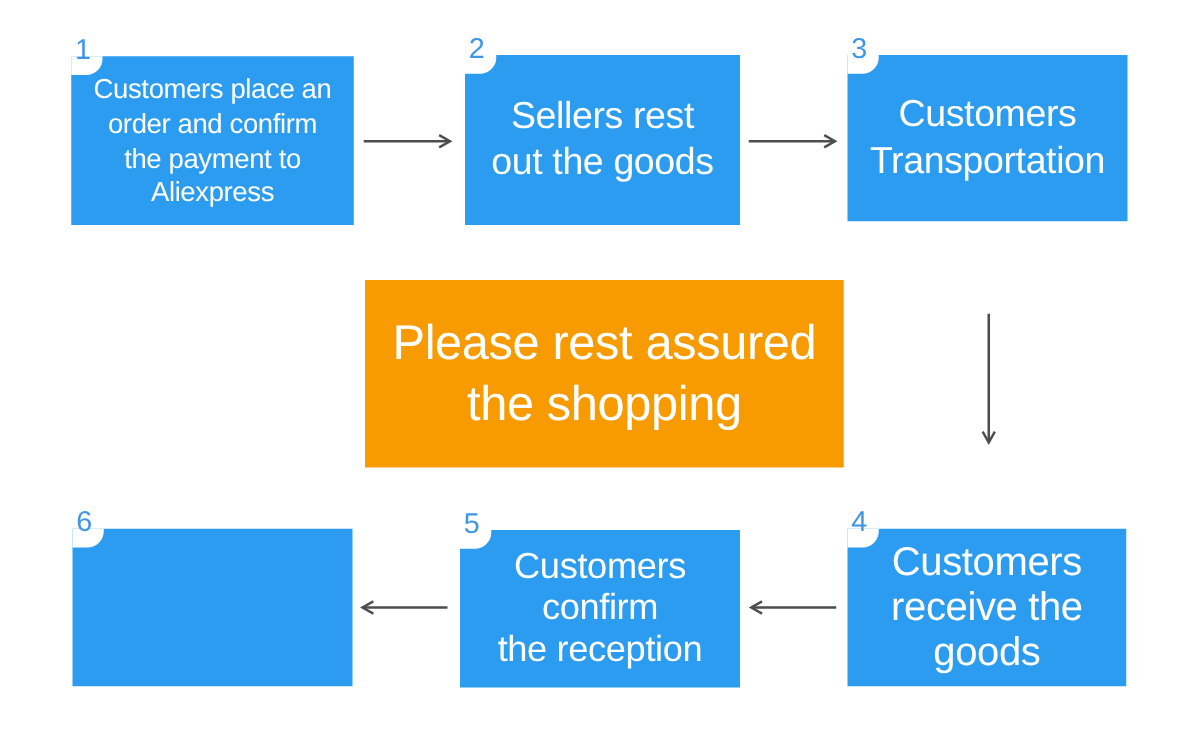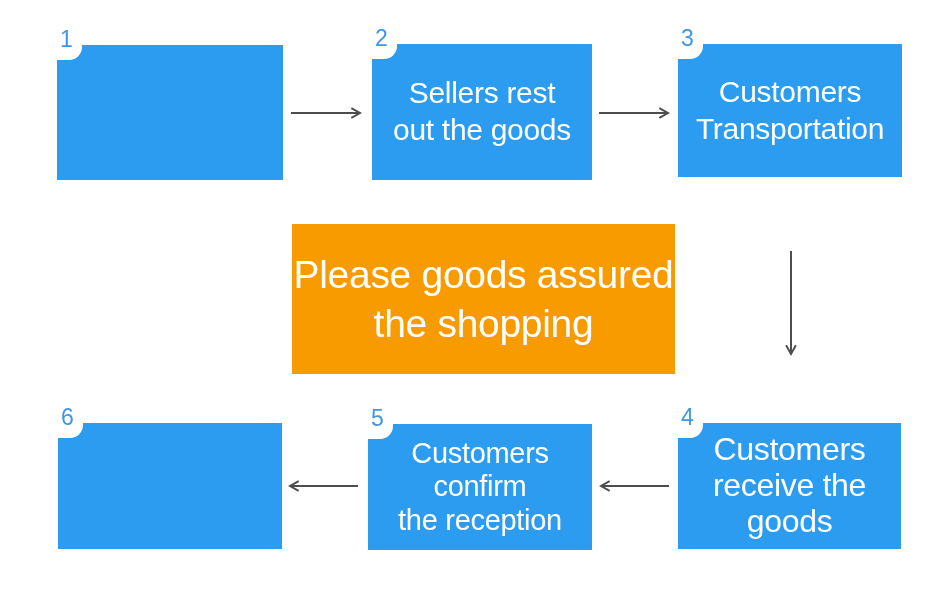--- a/index.html
+++ b/index.html
@@ -93,36 +93,40 @@
     </defs>
     <line x1="291" y1="113" x2="360" y2="113" stroke="#4d4d4d" stroke-width="2" marker-end="url(#ah)"></line>
     <line x1="599" y1="113" x2="668" y2="113" stroke="#4d4d4d" stroke-width="2" marker-end="url(#ah)"></line>
     <line x1="791" y1="251" x2="791" y2="354" stroke="#4d4d4d" stroke-width="2" marker-end="url(#ah)"></line>
     <line x1="669" y1="486" x2="601" y2="486" stroke="#4d4d4d" stroke-width="2" marker-end="url(#ah)"></line>
     <line x1="358" y1="486" x2="290" y2="486" stroke="#4d4d4d" stroke-width="2" marker-end="url(#ah)"></line>
   </svg>
 
   <div class="step b1">
     <span class="step-number">1</span>
+    <span class="step-text">Customers place an
+order and confirm
+the payment to
+Aliexpress</span>
   </div>
 
   <div class="step b2">
     <span class="step-number">2</span>
     <span class="step-text">Sellers rest
 out the goods</span>
   </div>
 
   <div class="step b3">
     <span class="step-number">3</span>
     <span class="step-text">Customers
 Transportation</span>
   </div>
 
   <div class="banner">
-    <span class="step-text">Please goods assured
+    <span class="step-text">Please rest assured
 the shopping</span>
   </div>
 
   <div class="step b4">
     <span class="step-number">4</span>
     <span class="step-text">Customers
 receive the
 goods</span>
   </div>
 

